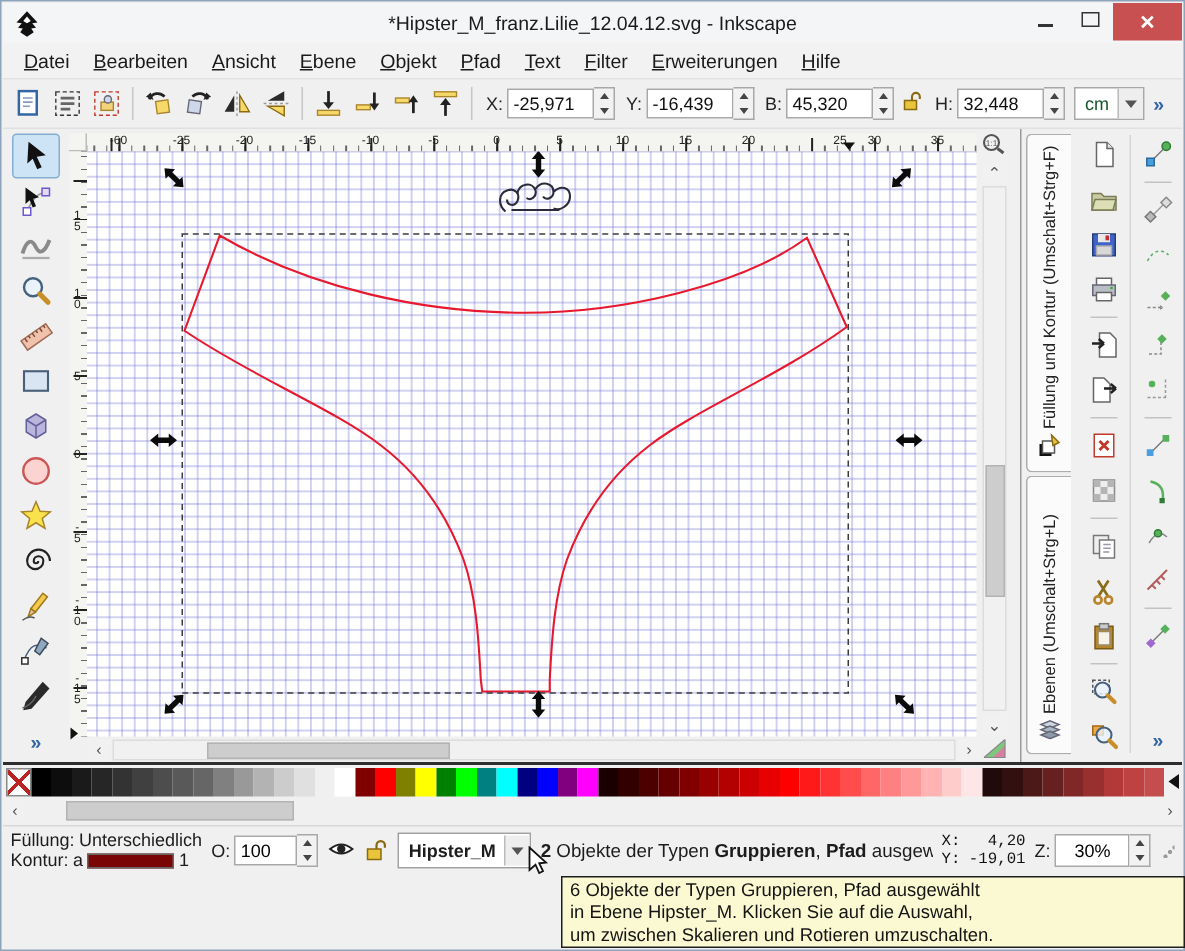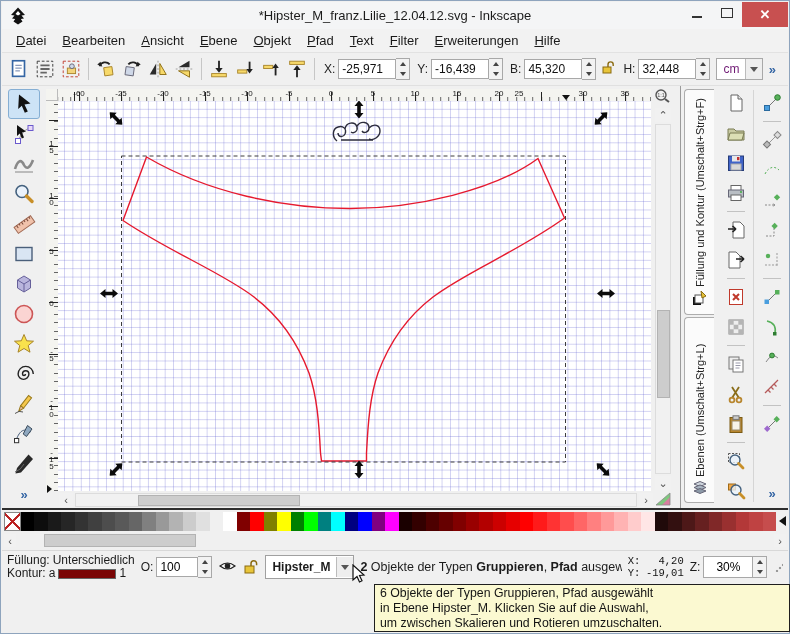--- a/index.html
+++ b/index.html
@@ -26,21 +26,21 @@
   .tbtn{width:26px;height:26px;display:flex;align-items:center;justify-content:center;border-radius:3px;flex:0 0 auto;}
   .tsep{width:1px;height:22px;background:#c6c6c6;margin:0 4px;flex:0 0 auto;}
   .fld{display:flex;align-items:center;margin:0 2px;flex:0 0 auto;}
   .fld label{font-size:12px;color:#222;margin:0 3px;}
   .fld input{width:50px;height:18px;border:1px solid #a8a8a8;font-size:12px;font-family:"Liberation Sans",sans-serif;padding:0 3px;background:#fff;color:#111;}
   .spin{width:13px;height:20px;border:1px solid #a8a8a8;border-left:none;background:#f2f2f2;display:flex;flex-direction:column;align-items:center;justify-content:space-around;}
   .spin i{width:0;height:0;border-left:3px solid transparent;border-right:3px solid transparent;}
   .spin .up{border-bottom:4px solid #444;}
   .spin .dn{border-top:4px solid #444;}
   .unitbox{display:flex;height:20px;border:1px solid #a8a8a8;background:#fff;align-items:center;margin-left:4px;}
-  .unitbox .txt{font-size:12px;padding:0 6px;color:#701a75;}
+  .unitbox .txt{font-size:12px;padding:0 6px;color:#14532d;}
   .unitbox .dd{width:16px;height:100%;border-left:1px solid #bbb;background:#eee;display:flex;align-items:center;justify-content:center;}
   .dd i{width:0;height:0;border-left:4px solid transparent;border-right:4px solid transparent;border-top:5px solid #555;}
   .overflow{color:#3465a4;font-size:13px;font-weight:bold;}
 
   
   .main{position:absolute;left:1px;top:85px;right:1px;height:422px;}
   .toolbox{position:absolute;left:0;top:1px;width:44px;height:420px;display:flex;flex-direction:column;align-items:center;padding-top:2px;box-sizing:border-box;}
   .toolbox .tool{width:32px;height:30px;display:flex;align-items:center;justify-content:center;border-radius:3px;border:1px solid transparent;box-sizing:border-box;}
   .toolbox .tool.active{background:#cde3f6;border-color:#85aed3;}
   .toolbox .ovf{margin-top:8px;}
@@ -370,21 +370,21 @@
         <span class="rlbl" style="left: 63px;">-25</span>
         <span class="rlbl" style="left: 105px;">-20</span>
         <span class="rlbl" style="left: 147px;">-15</span>
         <span class="rlbl" style="left: 189px;">-10</span>
         <span class="rlbl" style="left: 231px;">-5</span>
         <span class="rlbl" style="left: 273px;">0</span>
         <span class="rlbl" style="left: 315px;">5</span>
         <span class="rlbl" style="left: 357px;">10</span>
         <span class="rlbl" style="left: 399px;">15</span>
         <span class="rlbl" style="left: 441px;">20</span>
-        <span class="rlbl" style="left: 461px;">25</span>
+        <span class="rlbl" style="left: 502px;">25</span>
         <span class="rlbl" style="left: 525px;">30</span>
         <span class="rlbl" style="left: 567px;">35</span>
       </div>
     <div class="ruler-v" id="ruler-v">
         <span class="rlblv" style="top: 45px;">15</span>
         <span class="rlblv" style="top: 97px;">10</span>
         <span class="rlblv" style="top: 149px;">5</span>
         <span class="rlblv" style="top: 201px;">0</span>
         <span class="rlblv" style="top: 253px;">-5</span>
         <span class="rlblv" style="top: 305px;">-10</span>

